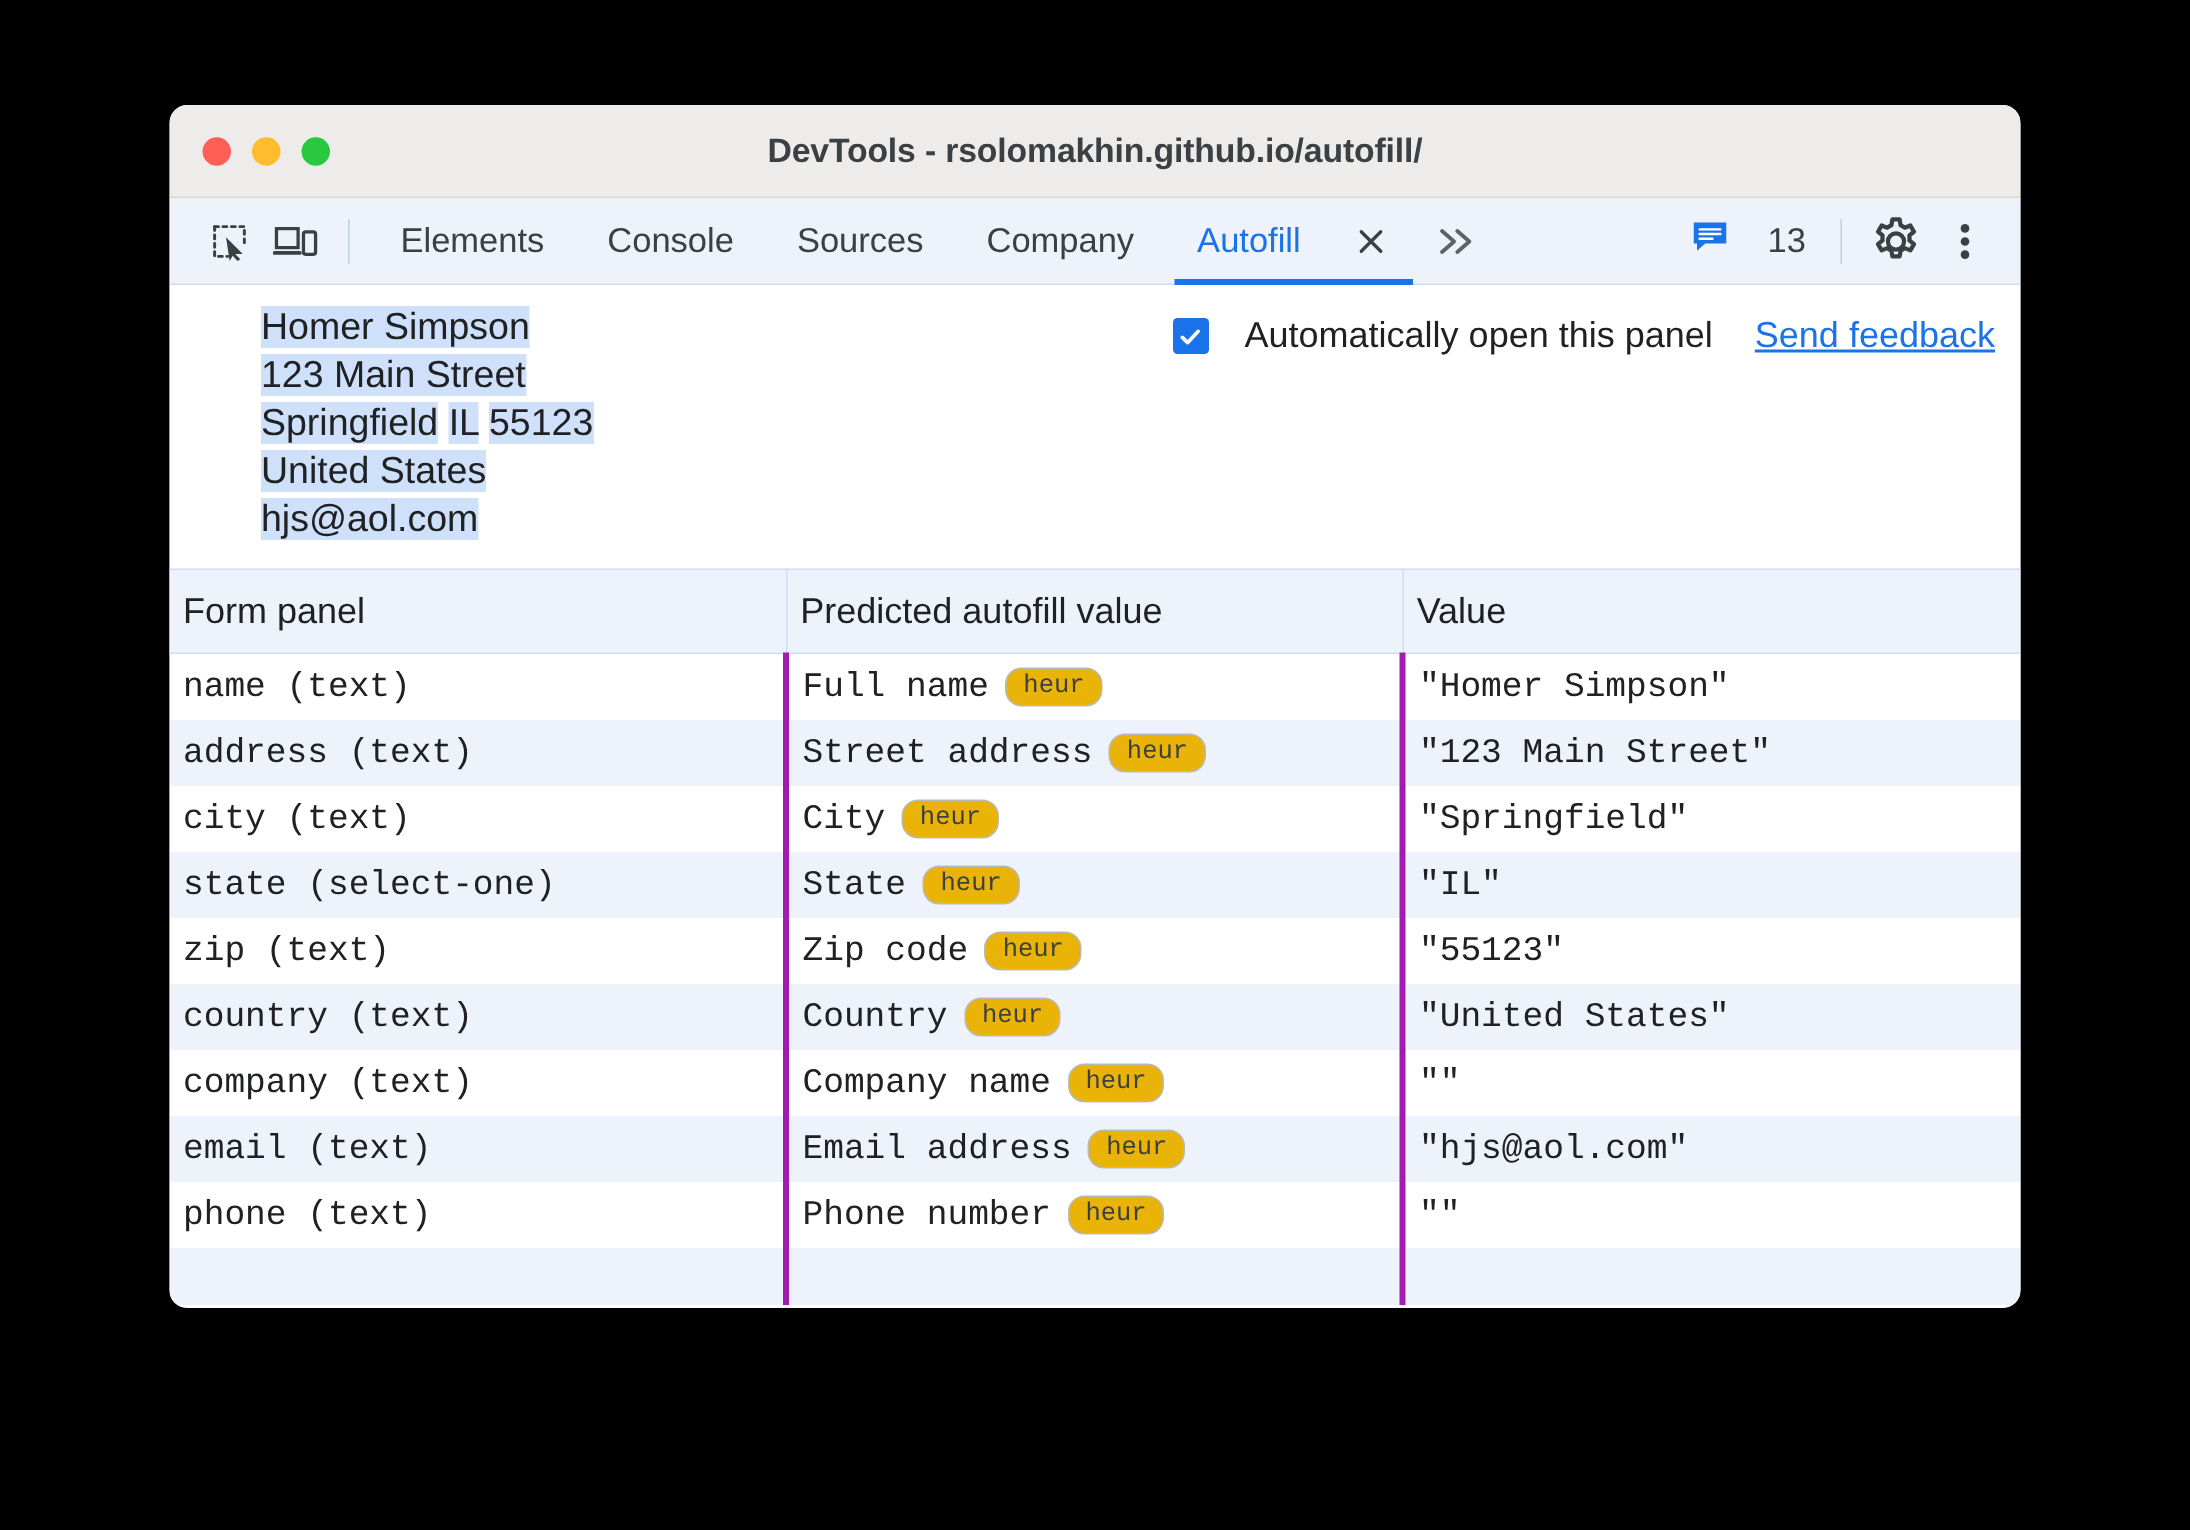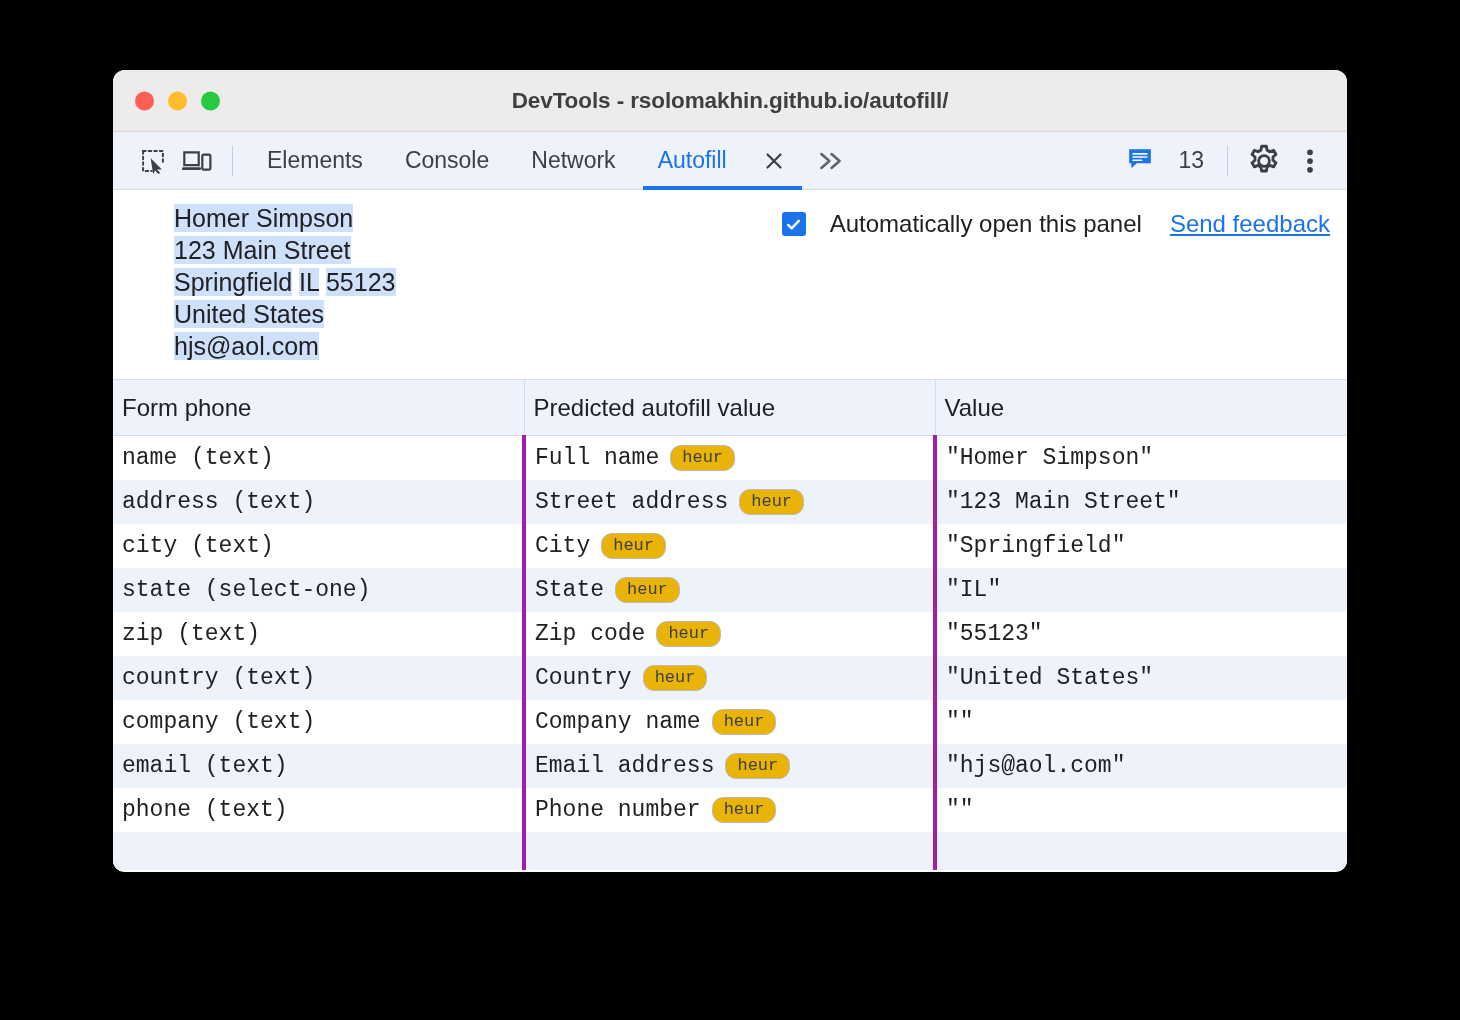--- a/index.html
+++ b/index.html
@@ -315,21 +315,24 @@
 
     <div class="tb-sep"></div>
 
     <div class="tab">
       <span>Elements</span>
     </div>
     <div class="tab">
       <span>Console</span>
     </div>
     <div class="tab">
-      <span>Network</span>
+      <span>Sources</span>
+    </div>
+    <div class="tab">
+      <span>Company</span>
     </div>
     <div class="tab active">
       <span>Autofill</span>
       <span class="tab-close">
         <svg width="24" height="24" viewBox="0 0 24 24">
           <path d="M5.5 5.5 L18.5 18.5 M18.5 5.5 L5.5 18.5" stroke="#3c4043" stroke-width="2.2" stroke-linecap="round"></path>
         </svg>
       </span>
     </div>
 
@@ -398,21 +401,21 @@
     </div>
 
     <table id="autofill-table">
       <colgroup>
         <col class="c1">
           <col class="c2">
           <col class="c3">
       </colgroup>
       <thead>
         <tr>
-          <th>Form phone</th>
+          <th>Form panel</th>
           <th>Predicted autofill value</th>
           <th>Value</th>
         </tr>
       </thead>
       <tbody>
 
         <tr>
           <td>name (text)</td>
           <td>
             <span class="pred-cell">

